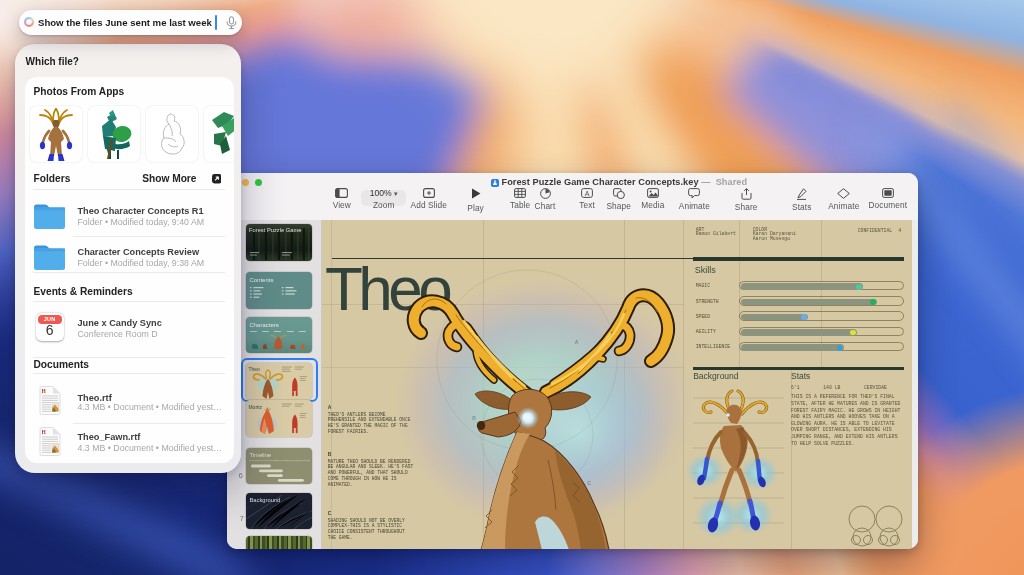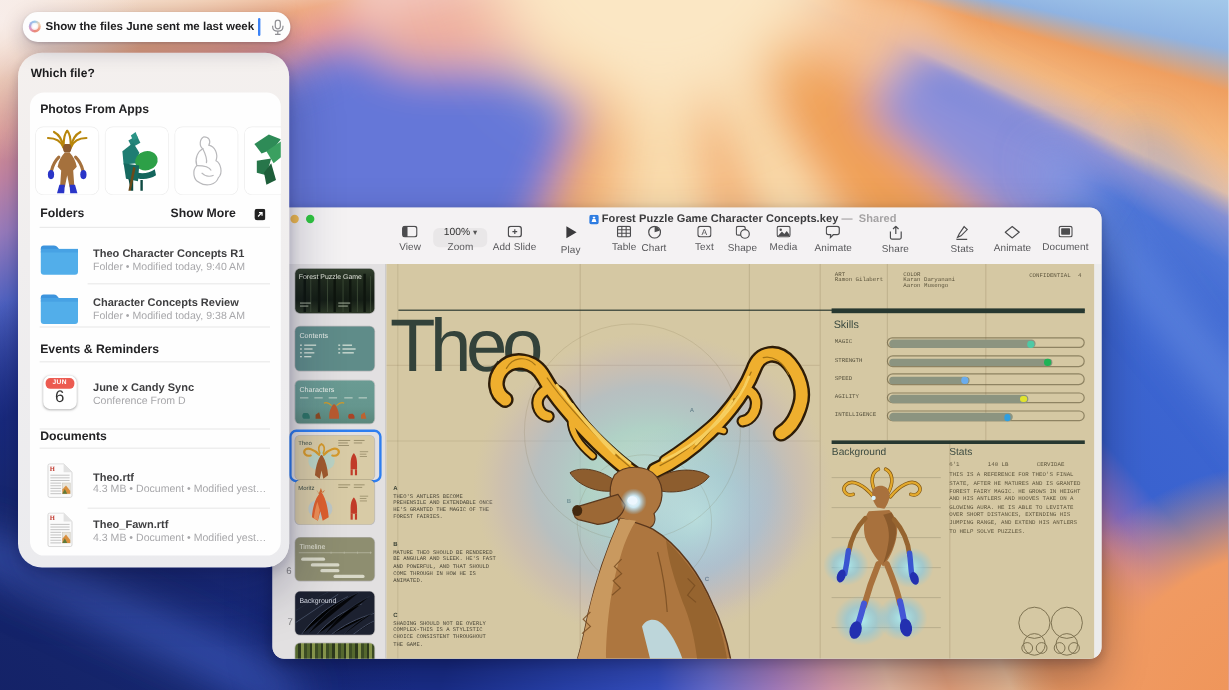--- a/index.html
+++ b/index.html
@@ -641,21 +641,21 @@
       <div class="rowsub" style="left:53px; top:180.8px;">Folder • Modified today, 9:38 AM</div>
       <div class="sep" style="left:8px; top:194.2px; width:192.5px;"></div>
 
       <div class="shdr" style="top:208.5px;">Events &amp; Reminders</div>
       <div class="sep" style="left:8px; top:223.9px; width:192.5px;"></div>
       <div class="abs" style="left:11.2px; top:235.7px; width:28px; height:28px; border-radius:6px; background:#fff; box-shadow:0 0.5px 2px rgba(0,0,0,0.35); overflow:hidden;">
         <div style="position:absolute; left:2px; top:2px; right:2px; height:8.5px; background:#ec5b51; border-radius:4px; color:#fff; font-size:5.5px; font-weight:bold; text-align:center; line-height:9px; letter-spacing:0.3px;">JUN</div>
         <div style="position:absolute; left:0; top:9px; width:100%; text-align:center; font-size:14px; color:#333; font-weight:400;">6</div>
       </div>
       <div class="rowtitle" style="left:53px; top:240.5px;">June x Candy Sync</div>
-      <div class="rowsub" style="left:53px; top:251.8px;">Conference From D</div>
+      <div class="rowsub" style="left:53px; top:251.8px;">Conference Room D</div>
 
       <div class="sep" style="left:8px; top:279.5px; width:192.5px;"></div>
       <div class="shdr" style="top:281.5px;">Documents</div>
       <div class="sep" style="left:8px; top:296px; width:192.5px;"></div>
       <svg class="abs" style="left:14.7px; top:308.3px;" width="22" height="29" viewBox="0 0 22 29">
         <path d="M1,2 Q1,0.5 2.5,0.5 L14,0.5 L21,7.5 L21,27 Q21,28.5 19.5,28.5 L2.5,28.5 Q1,28.5 1,27 Z" fill="#fbfbfb" stroke="#d5d5d5" stroke-width="0.8"></path>
         <path d="M14,0.5 L14,7.5 L21,7.5 Z" fill="#e2e2e2"></path>
         <text x="2.5" y="6.5" font-size="5.5" font-weight="bold" fill="#c03a30" font-family="Liberation Serif">H</text>
         <g stroke="#b9b9b9" stroke-width="0.7">
             <path d="M3,10 L19,10 M3,12.2 L19,12.2 M3,14.4 L19,14.4 M3,16.6 L12,16.6 M3,18.8 L12,18.8 M3,21 L12,21 M3,23.2 L12,23.2 M3,25.4 L12,25.4"></path>

